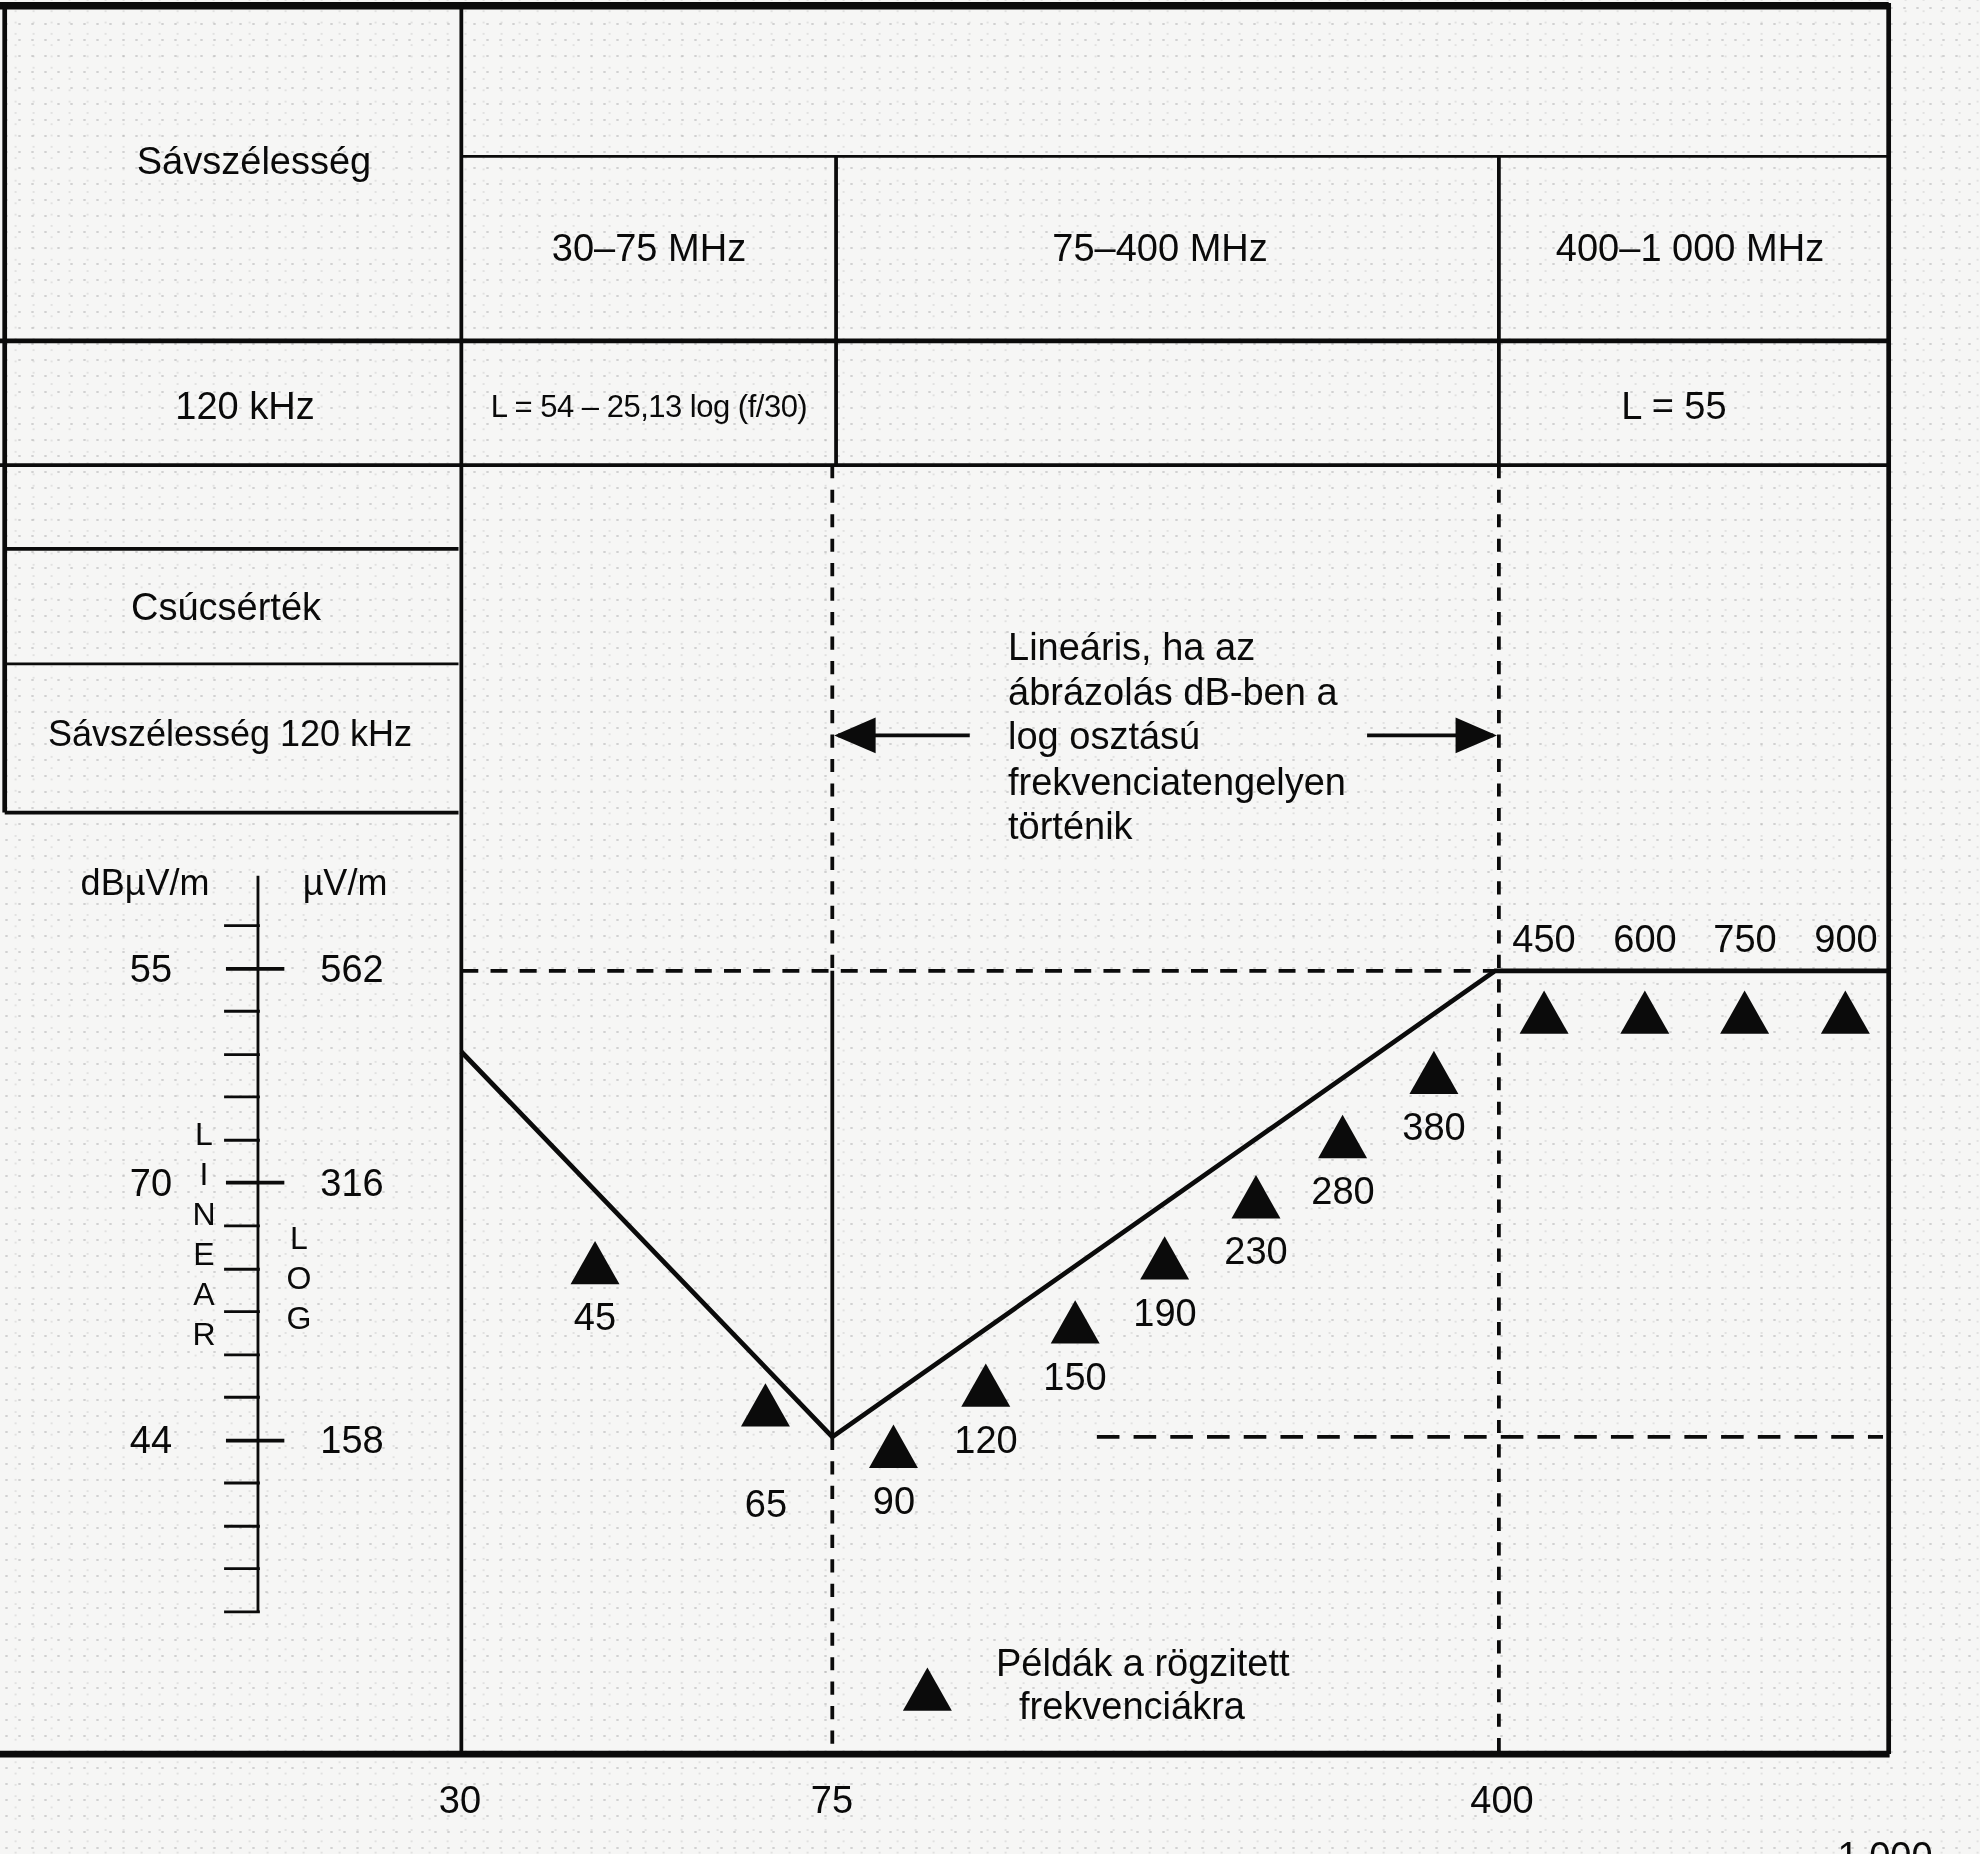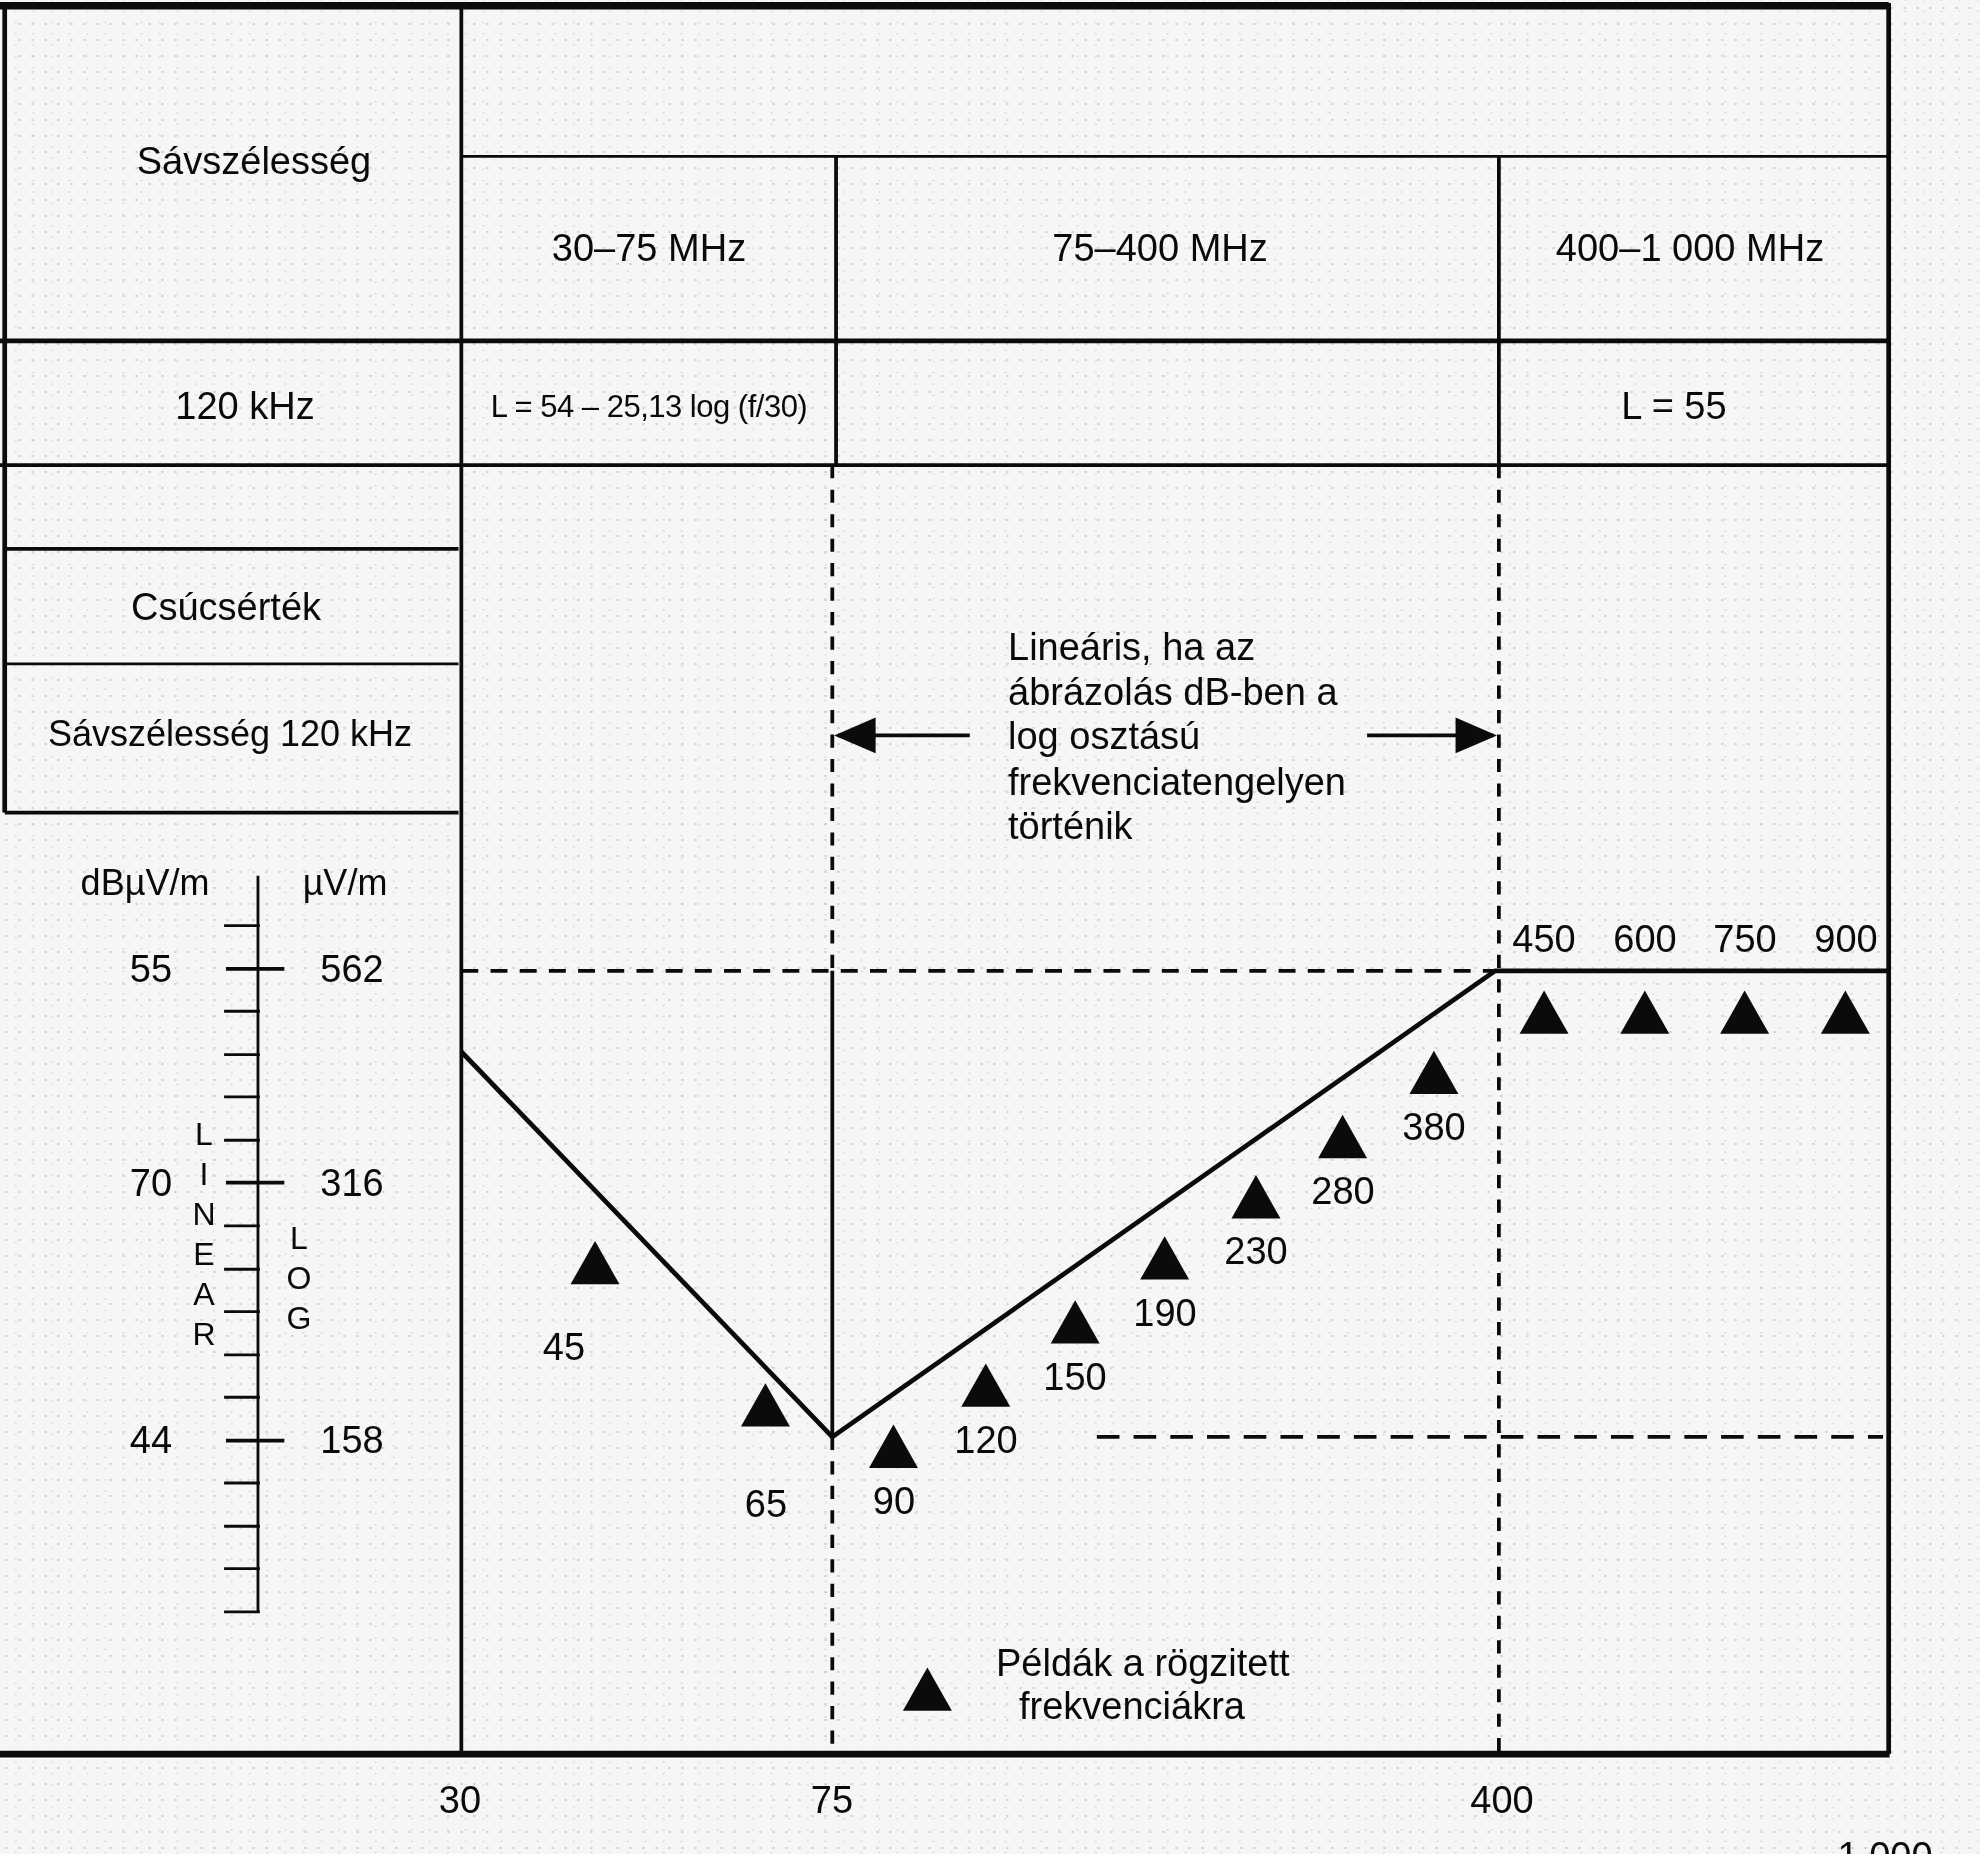--- a/index.html
+++ b/index.html
@@ -152,21 +152,21 @@
   <div class="ann" style="left:1008px;top:826px">történik</div>
 
   <div class="ann" style="left:996px;top:1663px">Példák a rögzitett</div>
   <div class="ann" style="left:1019px;top:1706px">frekvenciákra</div>
 
   <div class="txt" style="left:460px;top:1801px">30</div>
   <div class="txt" style="left:832px;top:1801px">75</div>
   <div class="txt" style="left:1502px;top:1801px">400</div>
   <div class="txt" style="left:1885px;top:1857px">1 000</div>
 
-<div class="mlabel" style="left: 564px; top: 1317px; margin-top: 30px;">45</div>
+<div class="mlabel" style="left: 595px; top: 1317px;">45</div>
     <div class="mlabel" style="left: 766px; top: 1460px; margin-top: 44px;">65</div>
     <div class="mlabel" style="left: 894px; top: 1501px;">90</div>
     <div class="mlabel" style="left: 986px; top: 1440px;">120</div>
     <div class="mlabel" style="left: 1075px; top: 1377px;">150</div>
     <div class="mlabel" style="left: 1165px; top: 1313px;">190</div>
     <div class="mlabel" style="left: 1256px; top: 1251px;">230</div>
     <div class="mlabel" style="left: 1343px; top: 1191px;">280</div>
     <div class="mlabel" style="left: 1434px; top: 1127px;">380</div>
     <div class="mlabel" style="left: 1544px; top: 939px;">450</div>
     <div class="mlabel" style="left: 1645px; top: 939px;">600</div>

